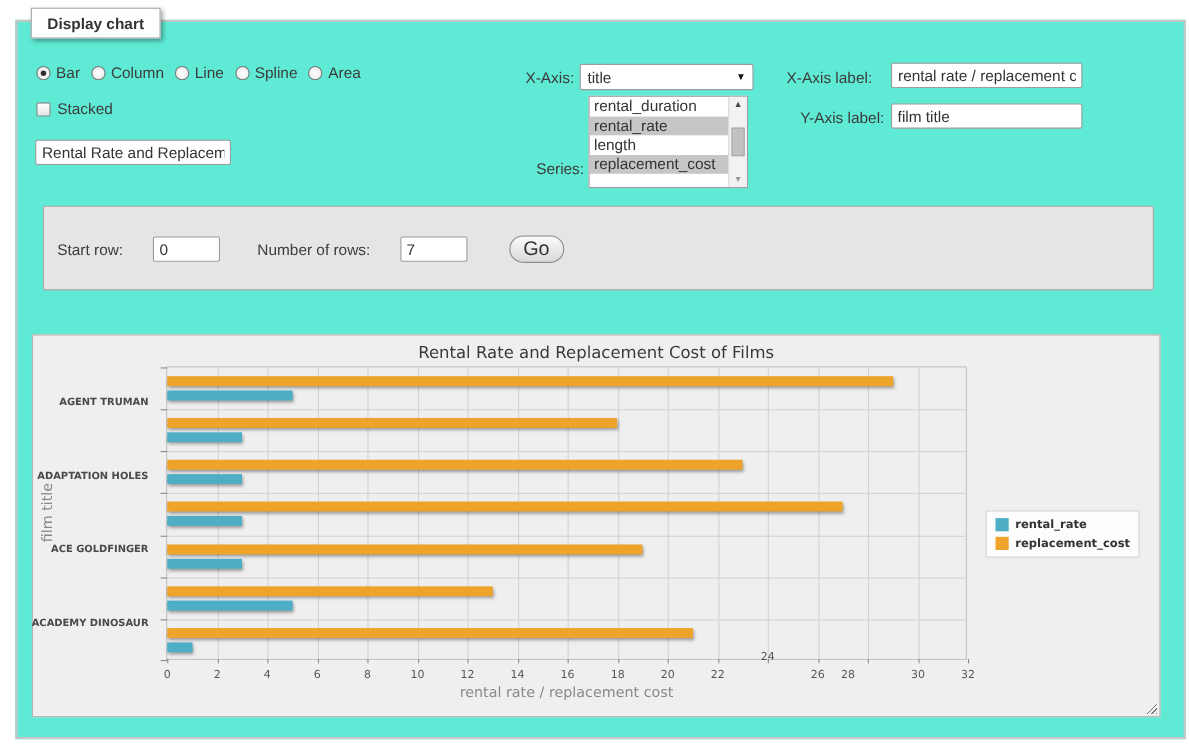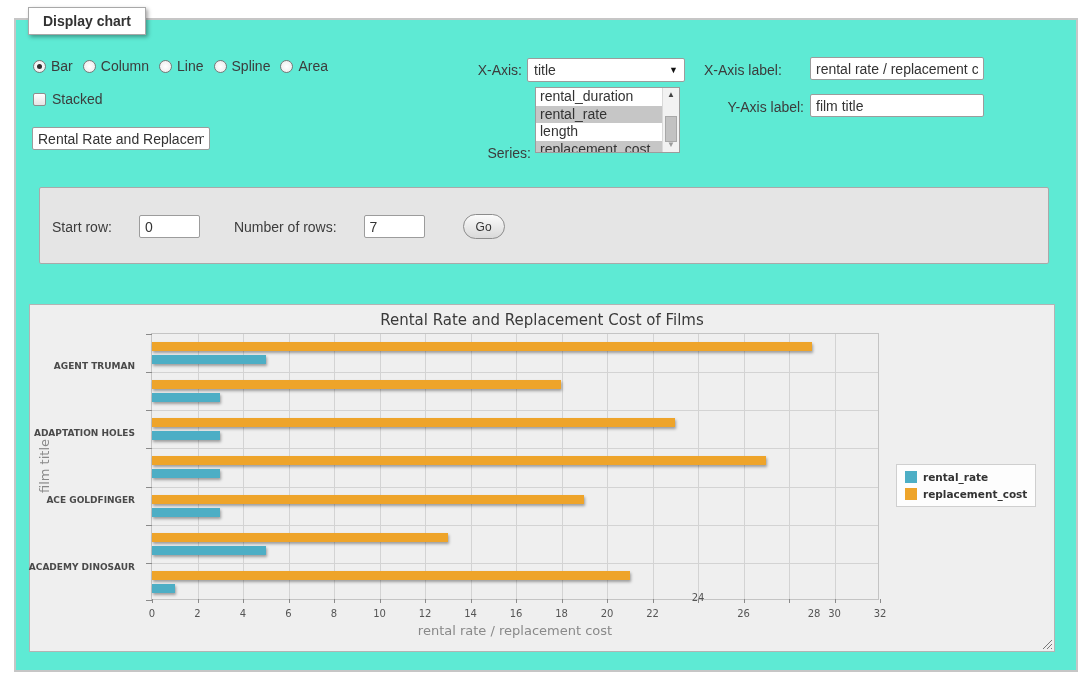--- a/index.html
+++ b/index.html
@@ -43,50 +43,50 @@
   .lbl { color:#3c3c3c; }
   .xaxis-lbl  { position:absolute; left:436px; top:42px; width:70px; text-align:right; }
   .select {
     position:absolute; left:511px; top:38px; width:158px; height:24px;
     background:#ffffff; border:1px solid #9c9c9c; border-radius:2px;
     display:flex; align-items:center; padding:0 6px; color:#333;
   }
   .select .arrow { margin-left:auto; font-size:9px; color:#111; }
   .series-lbl { position:absolute; left:440px; top:125px; width:75px; text-align:right; }
   .listbox {
-    position:absolute; left:519px; top:67px; width:145px; height:66px;
+    position:absolute; left:519px; top:67px; width:145px; height:84px;
     background:#ffffff; border:1px solid #9c9c9c; display:flex;
   }
   .listbox .opts { flex:1 1 auto; overflow:hidden; }
   .listbox .opt { height:17.5px; line-height:17.5px; padding-left:4px; color:#333; white-space:nowrap; }
   .listbox .opt.selected { background:#c6c6c6; }
   .listbox .sbar { flex:0 0 17px; background:#f2f2f2; border-left:1px solid #d9d9d9; position:relative; }
   .sbar .up, .sbar .dn {
     position:absolute; left:0; width:100%; height:14px; text-align:center;
     font-size:8px; line-height:14px;
   }
   .sbar .up { top:0; color:#444; }
   .sbar .dn { bottom:0; color:#9b9b9b; }
   .sbar .thumb { position:absolute; left:2px; width:12px; top:28px; height:26px; background:#c2c2c2; border:1px solid #a8a8a8; }
-  .xlabel-lbl { position:absolute; left:688px; top:42px; width:100px; text-align:left; }
+  .xlabel-lbl { position:absolute; left:688px; top:42px; width:100px; text-align:center; }
   .ylabel-lbl { position:absolute; left:688px; top:79px; width:100px; text-align:right; }
   .xlabel-input { position:absolute; left:794px; top:37px; width:174px; }
   .ylabel-input { position:absolute; left:794px; top:74px; width:174px; }
 
   
   .rows-panel {
     position:absolute; left:23px; top:167px; width:1010px; height:77px;
     background:#e5e5e5; border:1px solid #a9a9a9; border-radius:2px;
   }
   .rows-panel .inner { position:absolute; left:12px; top:26px; display:flex; align-items:center;gap:20px; }
   .rows-panel .lbl { margin-right:7px; }
   .rows-panel input.txt { width:61px; margin-right:14px; }
   .go-btn {
     margin-left:4px; height:25px; padding:0 12px; border:1px solid #8c8c8c; border-radius:13px;
-    background:linear-gradient(#fbfbfb,#d9d9d9); color:#333; font-size:12px;
+    background:linear-gradient(#fbfbfb,#d9d9d9); color:#333; font-size:18px;
     font-family:"Liberation Sans", sans-serif; display:inline-flex; align-items:center; cursor:pointer;
   }
 
   
   .chart-panel {
     position:absolute; left:13px; top:284px; width:1026px; height:348px;
     background:#efefef; border:1px solid #b3b3b3;
     font-family:"DejaVu Sans", sans-serif;
   }
   .chart-title { position:absolute; left:0; top:6px; width:100%; text-align:center; font-size:15px; color:#3a3a3a; }
@@ -249,21 +249,21 @@
         <div class="xtickmark" style="left: 500.5px;"></div>
         <span class="xlab" style="left: 500.5px; top: 274px;">22</span>
         <div class="gline-v" style="left: 546px;"></div>
         <div class="xtickmark" style="left: 546px;"></div>
         <span class="xlab" style="left: 546px; top: 258px;">24</span>
         <div class="gline-v" style="left: 591.5px;"></div>
         <div class="xtickmark" style="left: 591.5px;"></div>
         <span class="xlab" style="left: 591.5px; top: 274px;">26</span>
         <div class="gline-v" style="left: 637px;"></div>
         <div class="xtickmark" style="left: 637px;"></div>
-        <span class="xlab" style="left: 662px; top: 274px;">28</span>
+        <span class="xlab" style="left: 619px; top: 274px;">28</span>
         <div class="gline-v" style="left: 682.5px;"></div>
         <div class="xtickmark" style="left: 682.5px;"></div>
         <span class="xlab" style="left: 682.5px; top: 274px;">30</span>
         <div class="xtickmark" style="left: 728px;"></div>
         <span class="xlab" style="left: 728px; top: 274px;">32</span>
         <div class="gline-h" style="top: 38.1429px;"></div>
         <div class="gline-h" style="top: 76.2857px;"></div>
         <div class="gline-h" style="top: 114.429px;"></div>
         <div class="gline-h" style="top: 152.571px;"></div>
         <div class="gline-h" style="top: 190.714px;"></div>

